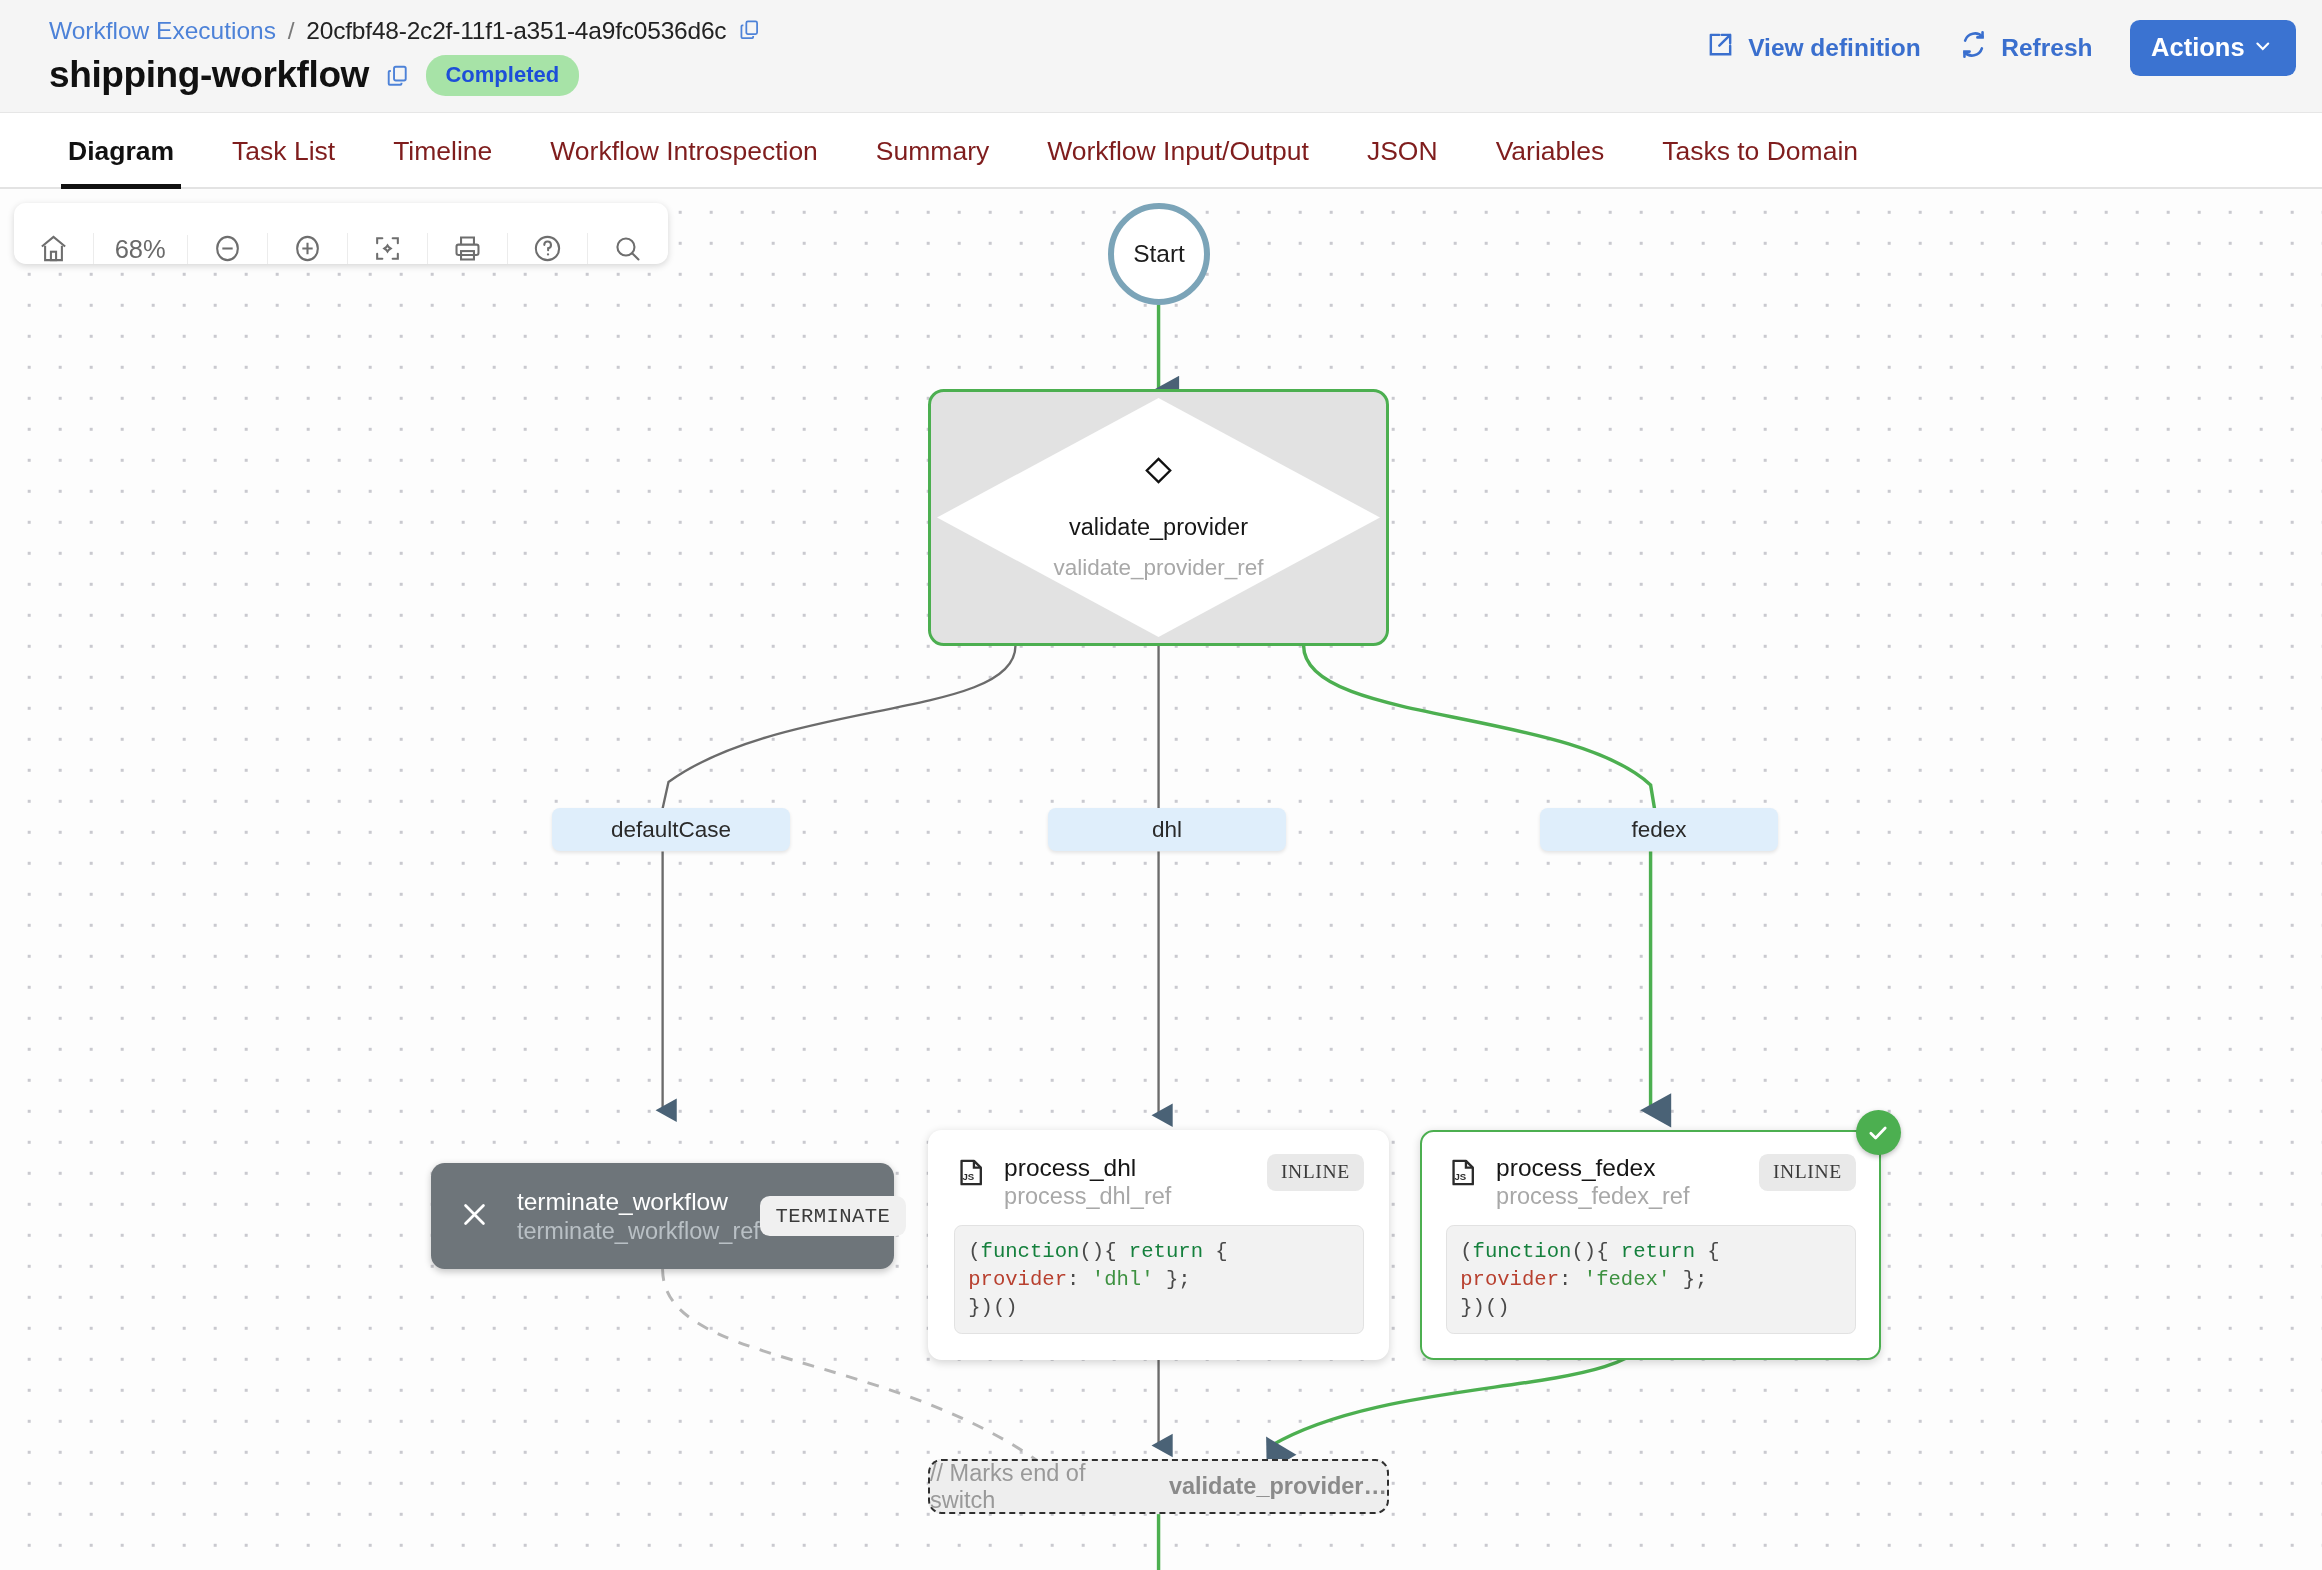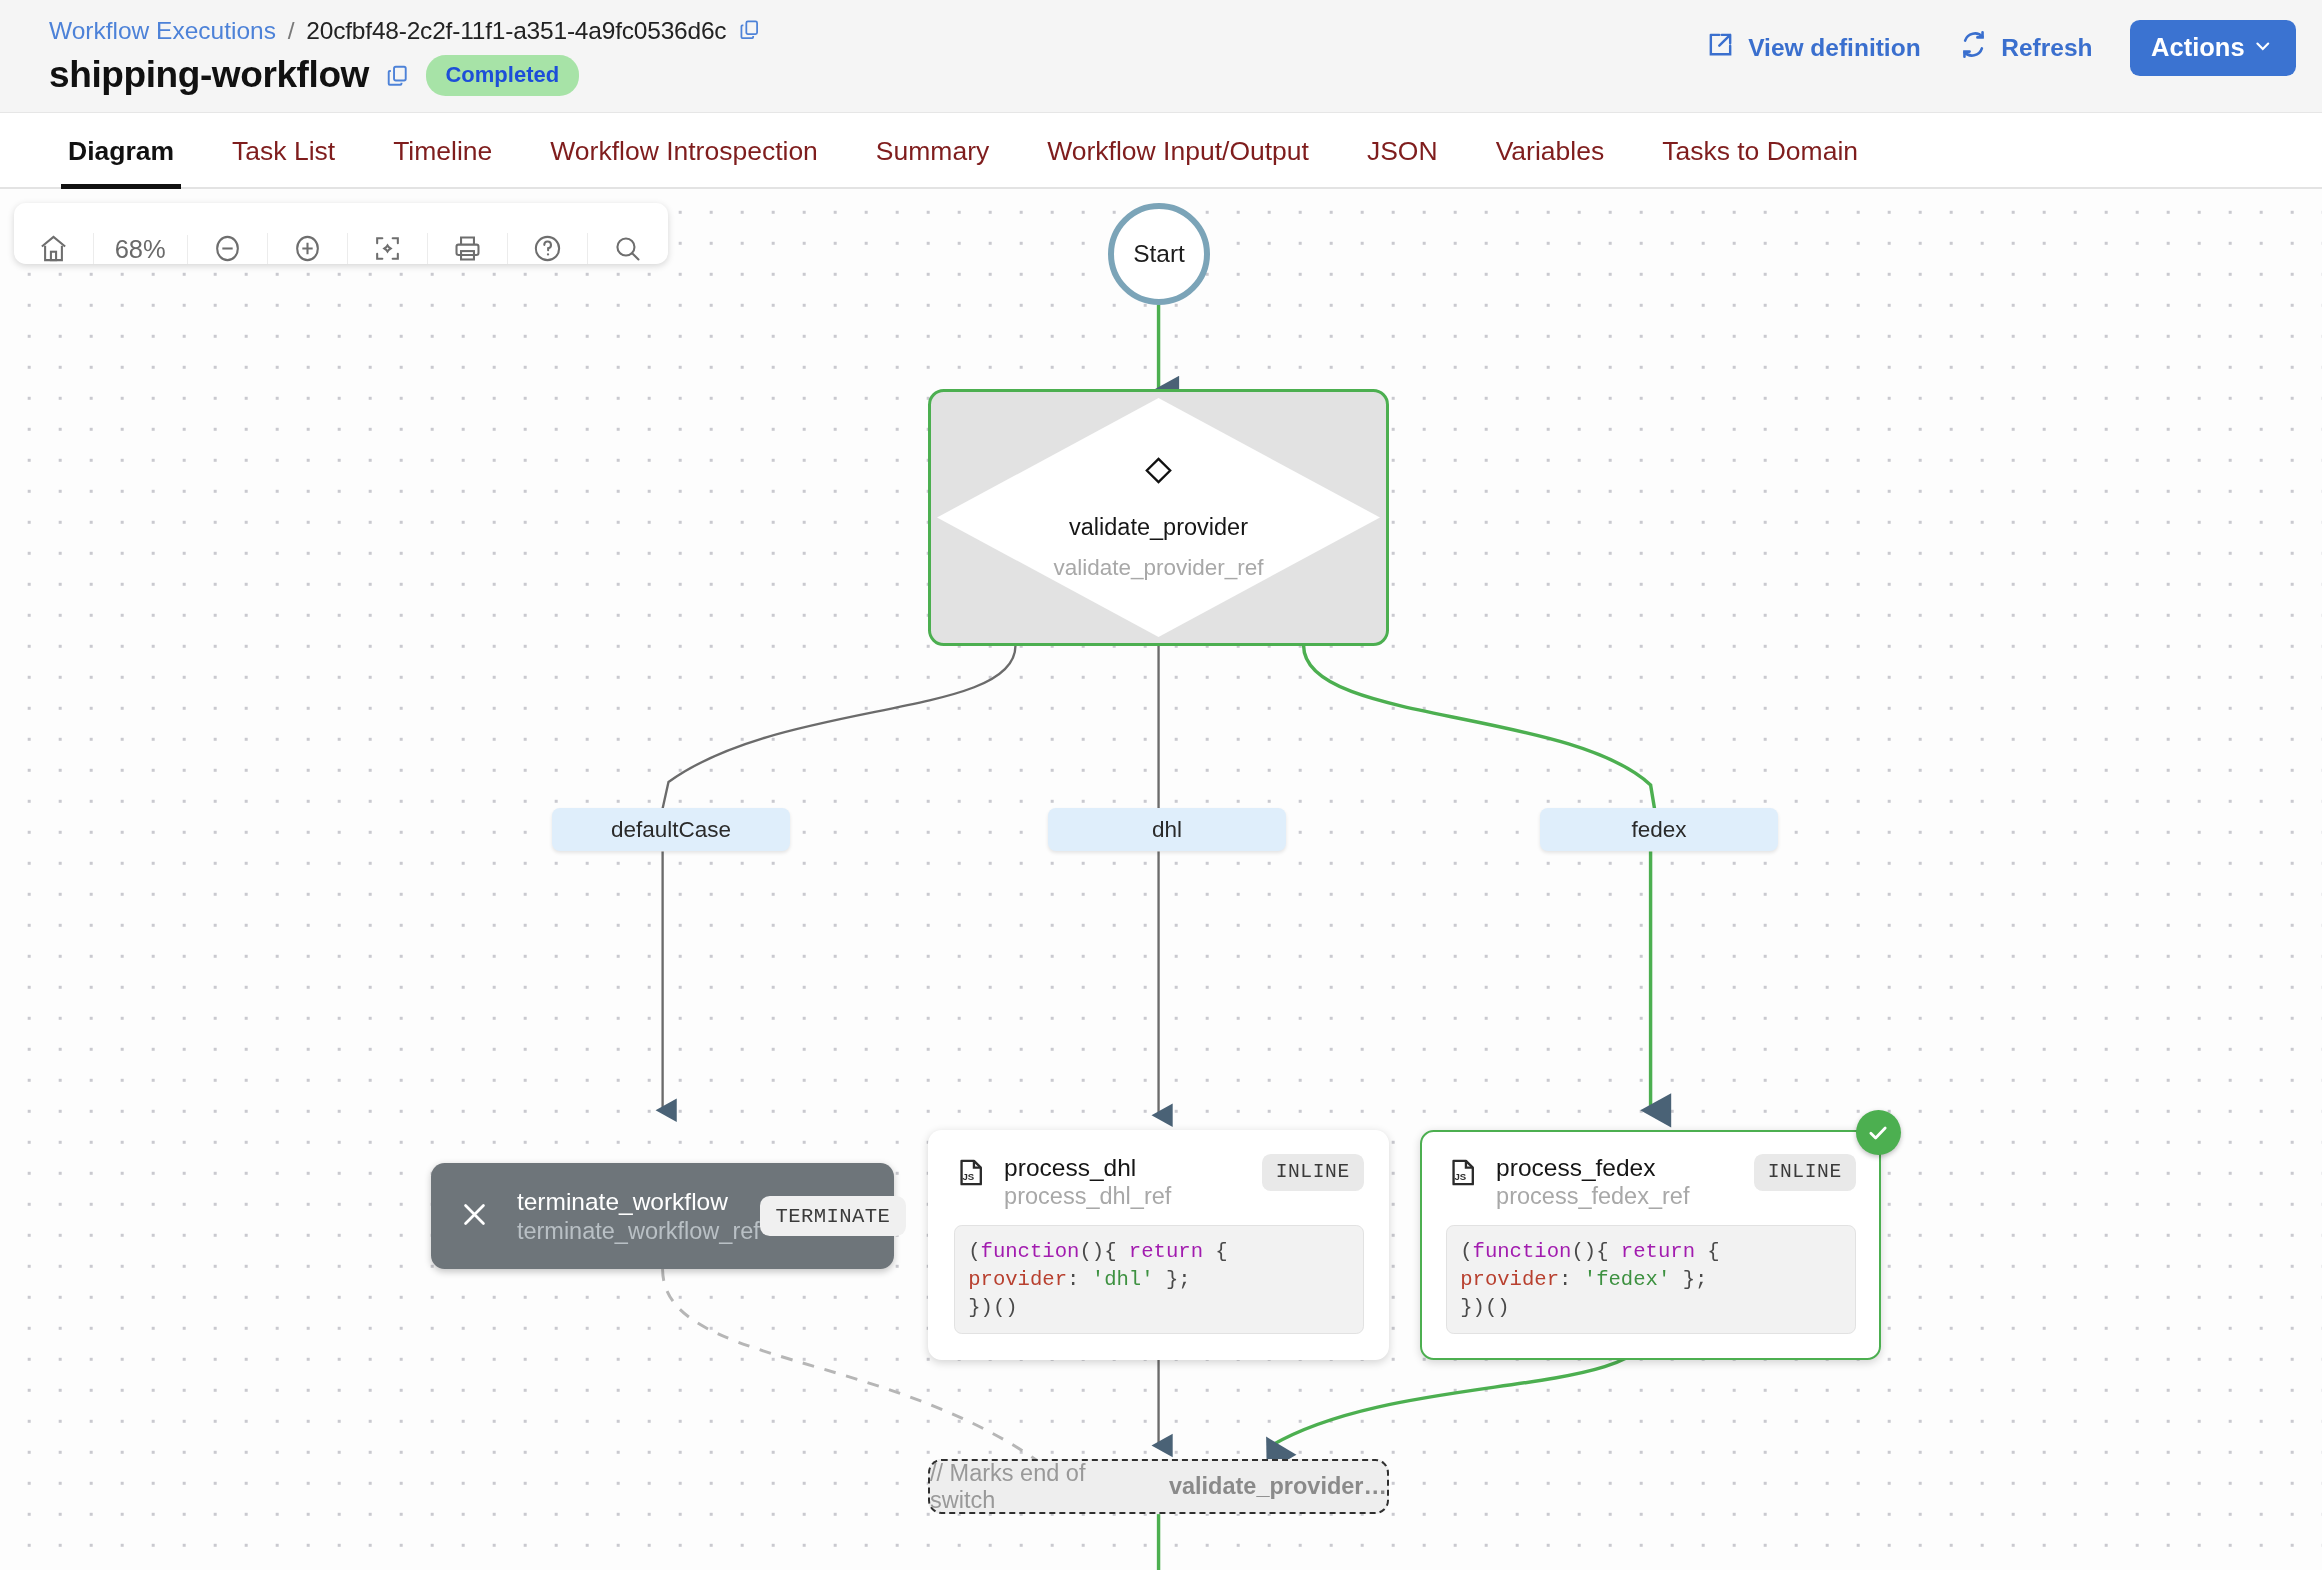--- a/index.html
+++ b/index.html
@@ -175,33 +175,33 @@
   .task-card.executed { border-color: #4caf50; }
   .task-head { display: flex; align-items: flex-start; }
   .js-icon { flex: 0 0 auto; margin-top: 2px; }
   .task-names { margin-left: 17.6px; flex: 1; }
   .task-title { font-size: 24.5px; color: #161616; }
   .task-ref { font-size: 23.5px; color: #a8a8a8; margin-top: 1px; }
   .inline-badge {
     background: #e9e9e9; color: #3b3b3b;
     border-radius: 8.8px; padding: 7.8px 13.7px;
     font-size: 19.6px; letter-spacing: 0.6px;
-    font-family: Liberation Mono, monospace;
+    font-family: Liberation Serif, serif;
     align-self: flex-start;
   }
   .code-box {
     margin-top: 15.7px;
     background: #f2f2f2; border: 1px solid #e2e2e2; border-radius: 7.8px;
     padding: 11.8px 13.7px;
     font-family: "Liberation Mono", monospace;
     font-size: 20.6px; line-height: 1.35;
     color: #555;
     white-space: pre-wrap; word-break: break-word;
   }
-  .tk-kw { color: #a21caf; }
+  .tk-kw { color: #15803d; }
   .tk-prop { color: #b8402f; }
   .tk-str { color: #3d9140; }
   .tk-punc { color: #4a4a4a; }
   .check-badge {
     position: absolute; right: -21.6px; top: -21.6px;
     width: 45px; height: 45px; border-radius: 50%;
     background: #4caf50; color: #fff;
     display: flex; align-items: center; justify-content: center;
     box-shadow: 0 2px 4.9px rgba(0,0,0,.25);
   }

